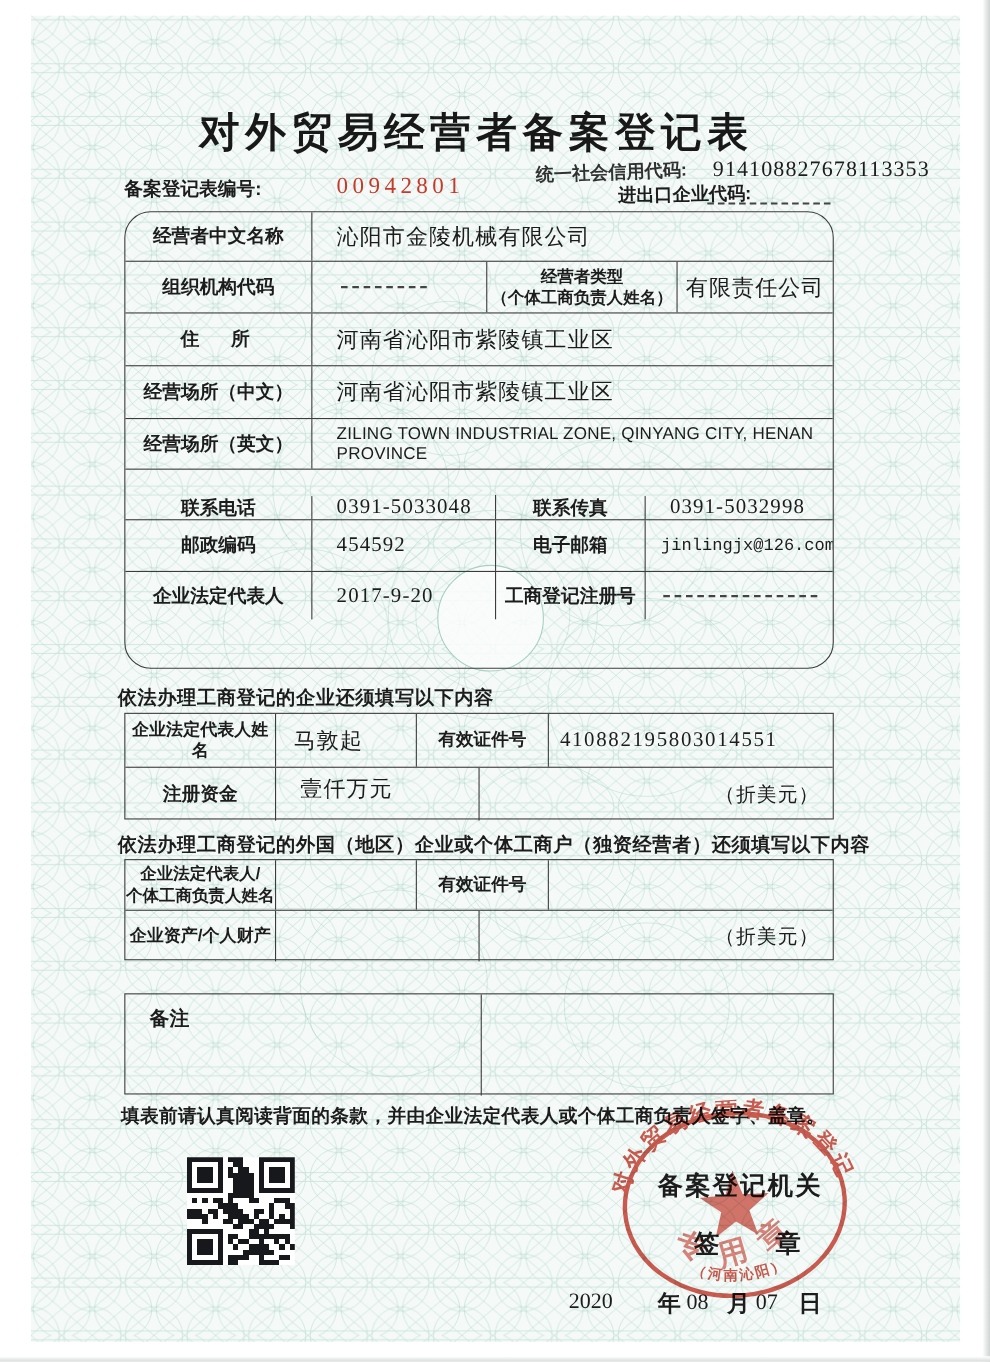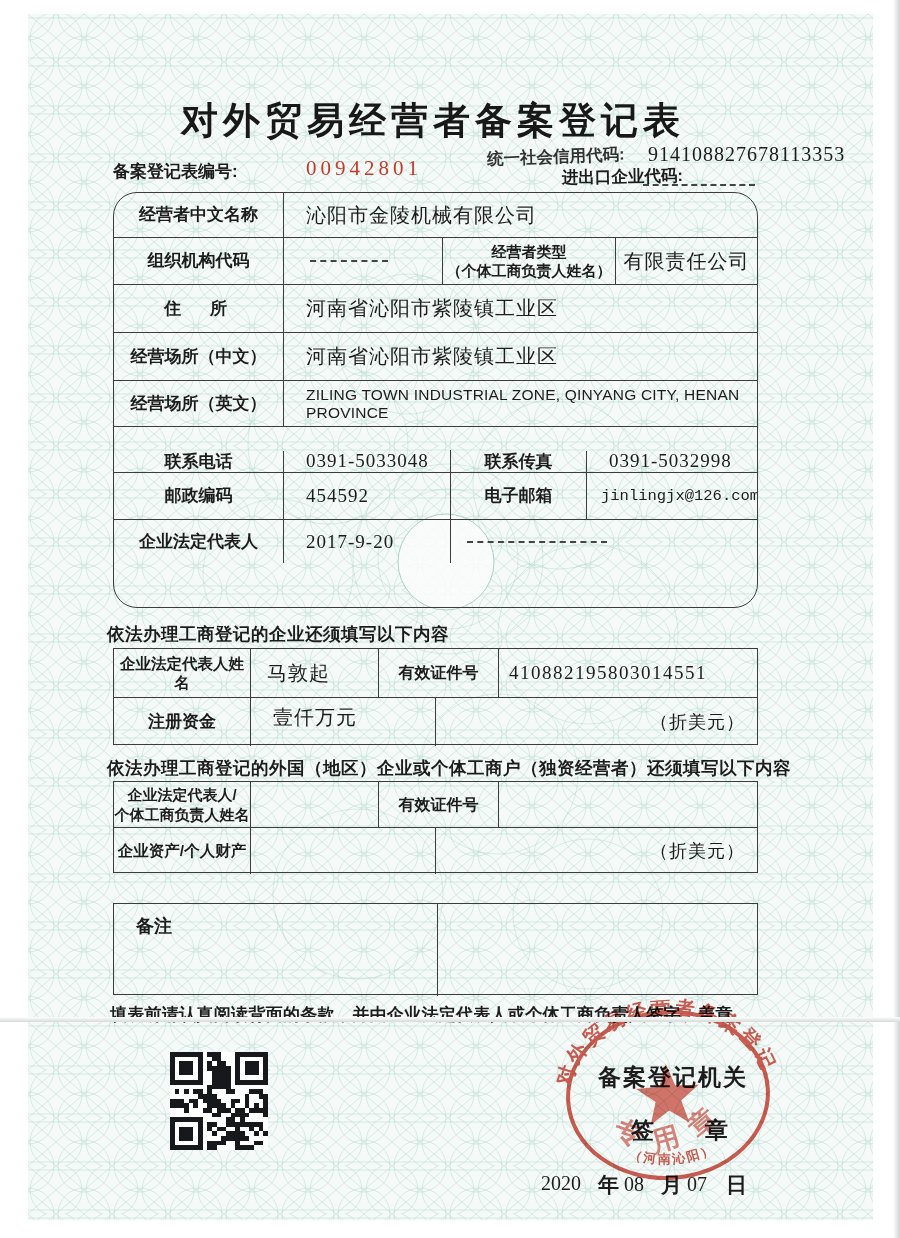--- a/index.html
+++ b/index.html
@@ -1,18 +1,18 @@
 <!DOCTYPE html>
 <html><head>
 <meta charset="utf-8">
 <style>
   html,body{margin:0;padding:0;}
   body{width:900px;height:1238px;position:relative;background:#ffffff;
        font-family:"Liberation Sans",sans-serif;color:#1c1c1c;overflow:hidden;}
-  .page{position:absolute;left:0;top:0;width:900px;height:1022px;}
+  .page{position:absolute;left:0;top:0;width:900px;height:1238px;}
   .bg{position:absolute;left:28px;top:14px;z-index:0;}
   .edge-r{position:absolute;right:0;top:0;width:7px;height:1238px;
           background:linear-gradient(to right,#ffffff,#cfd4d3);z-index:5;}
   .edge-b{position:absolute;left:0;bottom:0;width:900px;height:5px;
           background:linear-gradient(to bottom,#ffffff,#d6dad9);z-index:5;}
   .abs{position:absolute;z-index:2;}
   .title{left:0;top:96px;width:866px;text-align:center;font-size:37px;font-weight:bold;
          letter-spacing:5px;color:#181818;}
   .formno-label{left:113px;top:160px;font-size:17px;font-weight:bold;}
   .formno{left:306px;top:156px;font-size:21px;letter-spacing:4px;color:#c43b2b;
@@ -132,20 +132,21 @@
     </div>
     <div class="row" style="height:47px;">
       <div class="cell lab" style="width:170px;">邮政编码</div>
       <div class="cell val val-num" style="width:167px;">454592</div>
       <div class="cell lab" style="width:136px;">电子邮箱</div>
       <div class="cell val val-mono" style="flex:1;padding-left:14px;">jinlingjx@126.com</div>
     </div>
     <div class="row" style="height:43px;">
       <div class="cell lab" style="width:170px;">企业法定代表人</div>
       <div class="cell val val-num" style="width:167px;">2017-9-20</div>
+      <div class="cell lab" style="width:136px;">工商登记注册号</div>
       <div class="cell" style="flex:1;justify-content:flex-start;padding-left:16px;">
         <div class="dashline" style="width:140px;"></div>
       </div>
     </div>
   </div>
 
   <div class="abs sect-h" style="top:622px;">依法办理工商登记的企业还须填写以下内容</div>
   <div class="tbl" style="top:648px;height:97px;">
     <div class="row" style="height:49px;">
       <div class="cell lab" style="width:137px;font-size:15.5px;">企业法定代表人姓名</div>
@@ -352,20 +353,20 @@
       <text font-size="27" font-weight="bold" fill="#c93a2c" letter-spacing="17" opacity="0.75" font-family="'Liberation Sans',sans-serif">
         <textPath href="#arcMid" startOffset="50%" text-anchor="middle">专用章</textPath>
       </text>
       <text font-size="13" font-weight="bold" fill="#c93a2c" letter-spacing="2" font-family="'Liberation Sans',sans-serif">
         <textPath href="#arcBot" startOffset="50%" text-anchor="middle">（河南沁阳）</textPath>
       </text>
       <polygon points="120,64 127.9,86.1 151.4,86.8 132.8,101.2 139.4,123.7 120,110.5 100.6,123.7 107.2,101.2 88.6,86.8 112.1,86.1" fill="#c93a2c" opacity="0.85"></polygon>
     </g>
   </svg>
 
-  <span class="date-item d-num" style="left:541px;top:1172px;">2020</span>
+  <span class="date-item d-num" style="left:517px;top:1172px;">2020</span>
   <span class="date-item d-unit" style="left:598px;top:1171px;">年</span>
   <span class="date-item d-num" style="left:624px;top:1173px;">08</span>
   <span class="date-item d-unit" style="left:661px;top:1171px;">月</span>
   <span class="date-item d-num" style="left:687px;top:1173px;">07</span>
   <span class="date-item d-unit" style="left:726px;top:1171px;">日</span>
 
 </div>
 
 </body></html>

